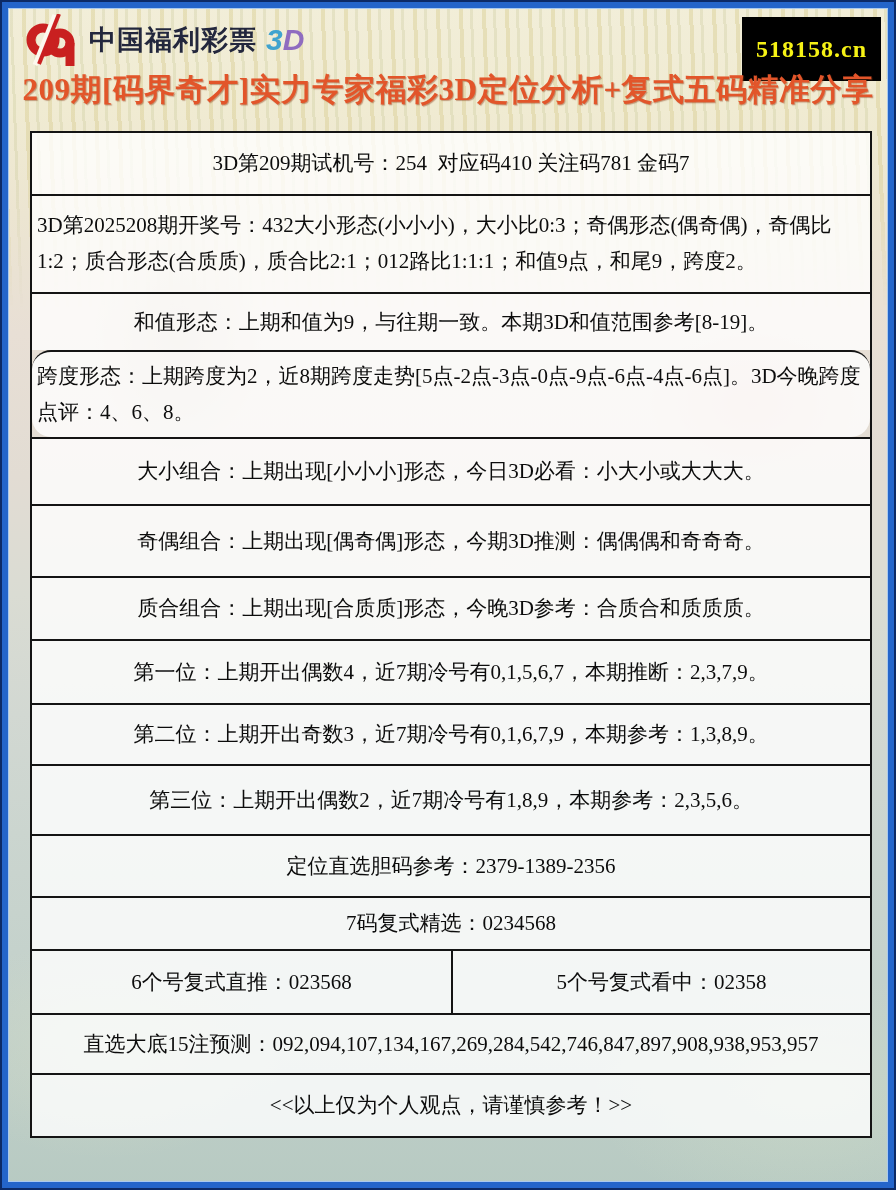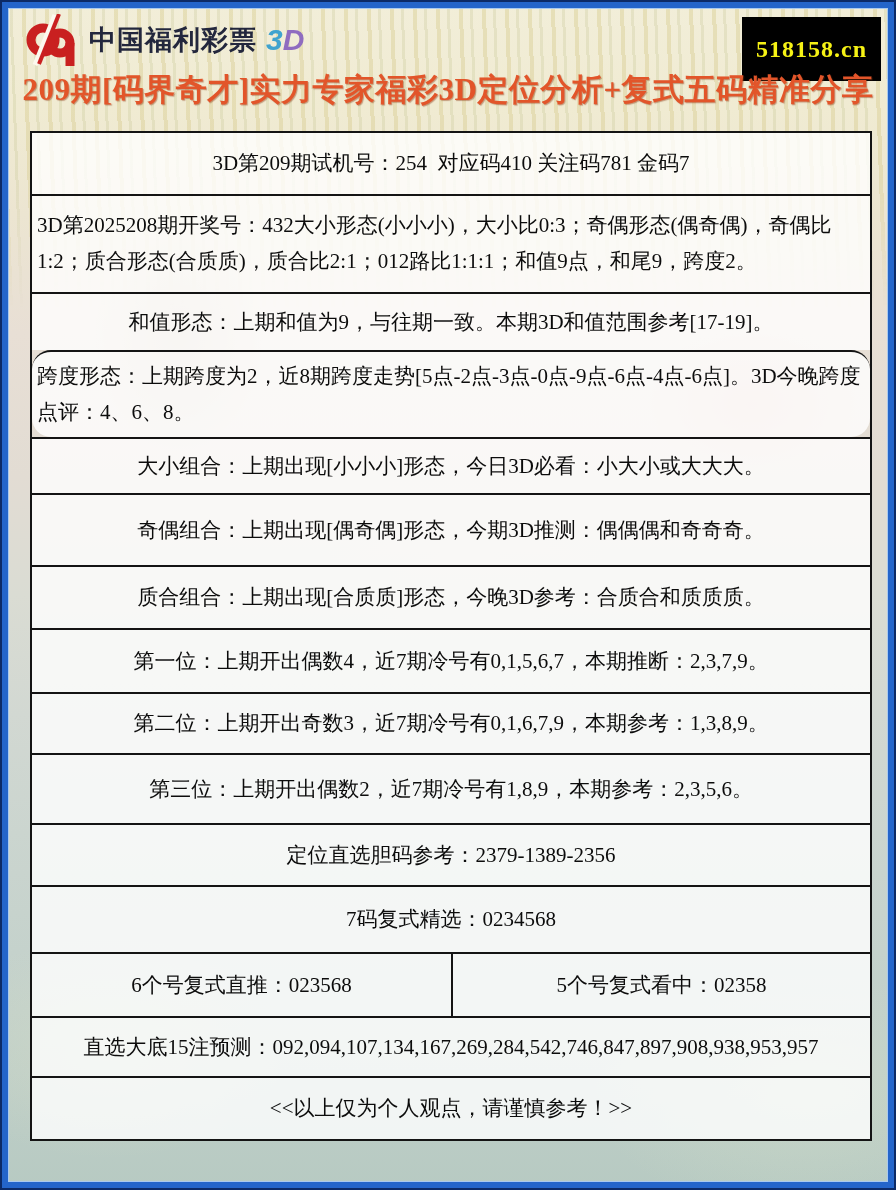--- a/index.html
+++ b/index.html
@@ -133,28 +133,28 @@
     text-align: center;
     padding: 2px 8px;
   }
   .t-cell + .t-cell { border-left: 2px solid #141414; }
 
   
   .rh1  { height: 61px; }
   .rh2  { height: 98px; }
   .rh3  { height: 58px; }
   .rh4  { height: 87px; border-radius: 19px; }
-  .rh5  { height: 56px; }
+  .rh5  { height: 67px; }
   .rh6  { height: 72px; }
   .rh7  { height: 63px; }
   .rh8  { height: 64px; }
   .rh9  { height: 61px; }
   .rh10 { height: 70px; }
   .rh11 { height: 62px; }
-  .rh12 { height: 67px; }
+  .rh12 { height: 53px; }
   .rh13 { height: 64px; }
   .rh14 { height: 60px; }
   .rh15 { height: 63px; }
 </style>
 </head>
 <body>
 
 <div class="page">
 
   <div class="bg-streaks"></div>
@@ -171,21 +171,21 @@
     <span class="brand-3d"><span class="n3">3</span><span class="nd">D</span></span>
   </div>
 
   <div class="site-badge">518158.cn</div>
 
   <div class="page-title">209期[码界奇才]实力专家福彩3D定位分析+复式五码精准分享</div>
 
   <div class="analysis-table">
     <div class="t-row rh1">3D第209期试机号：254  对应码410 关注码781 金码7</div>
     <div class="t-row rh2 left">3D第2025208期开奖号：432大小形态(小小小)，大小比0:3；奇偶形态(偶奇偶)，奇偶比1:2；质合形态(合质质)，质合比2:1；012路比1:1:1；和值9点，和尾9，跨度2。</div>
-    <div class="t-row rh3">和值形态：上期和值为9，与往期一致。本期3D和值范围参考[17-19]。</div>
+    <div class="t-row rh3">和值形态：上期和值为9，与往期一致。本期3D和值范围参考[8-19]。</div>
     <div class="t-row rh4 left">跨度形态：上期跨度为2，近8期跨度走势[5点-2点-3点-0点-9点-6点-4点-6点]。3D今晚跨度点评：4、6、8。</div>
     <div class="t-row rh5">大小组合：上期出现[小小小]形态，今日3D必看：小大小或大大大。</div>
     <div class="t-row rh6">奇偶组合：上期出现[偶奇偶]形态，今期3D推测：偶偶偶和奇奇奇。</div>
     <div class="t-row rh7">质合组合：上期出现[合质质]形态，今晚3D参考：合质合和质质质。</div>
     <div class="t-row rh8">第一位：上期开出偶数4，近7期冷号有0,1,5,6,7，本期推断：2,3,7,9。</div>
     <div class="t-row rh9">第二位：上期开出奇数3，近7期冷号有0,1,6,7,9，本期参考：1,3,8,9。</div>
     <div class="t-row rh10">第三位：上期开出偶数2，近7期冷号有1,8,9，本期参考：2,3,5,6。</div>
     <div class="t-row rh11">定位直选胆码参考：2379-1389-2356</div>
     <div class="t-row rh12">7码复式精选：0234568</div>
     <div class="t-row rh13 split">

